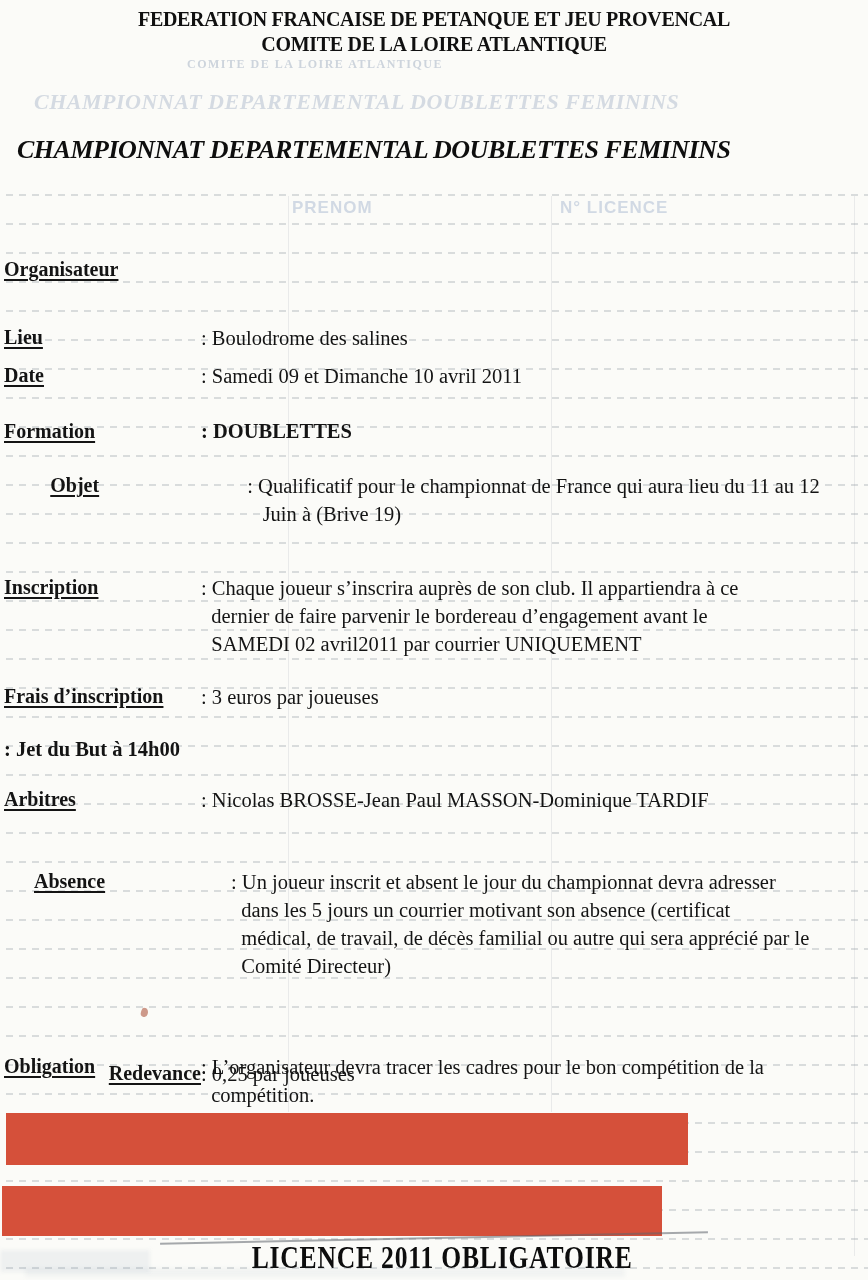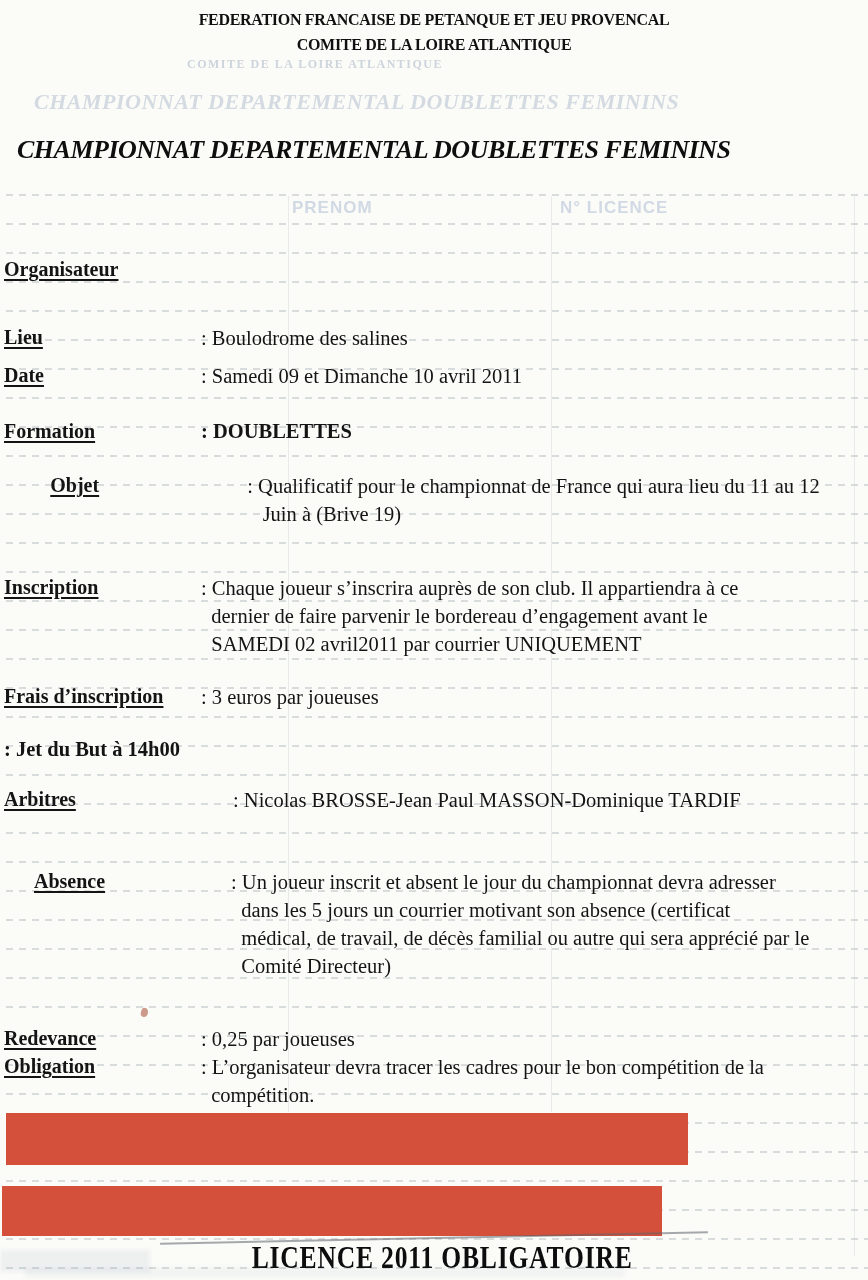--- a/index.html
+++ b/index.html
@@ -15,21 +15,21 @@
       repeating-linear-gradient(90deg,#fbfbf8 0 6px,rgba(251,251,248,0) 6px 13px),
       repeating-linear-gradient(180deg,rgba(138,148,156,0.30) 0 2px,rgba(138,148,156,0) 2px 29px);
   }
   .vline{position:absolute;top:196px;height:916px;width:1px;background:rgba(140,152,162,0.16);}
   .vl-1{left:288px;}
   .vl-2{left:551px;}
   .vl-3{left:854px;height:1060px;}
 
   .doc-header{
     position:absolute;top:7px;left:0;width:100%;text-align:center;
-    font-weight:bold;font-size:16px;line-height:25px;letter-spacing:-0.3px;color:#101010;
+    font-weight:bold;font-size:20px;line-height:25px;letter-spacing:-0.3px;color:#101010;
   }
   .ghost-echo{
     position:absolute;top:57px;left:187px;
     font-size:12px;font-weight:bold;letter-spacing:1.5px;
     color:rgba(148,164,186,0.45);filter:blur(0.4px);
   }
   .ghost-title{
     position:absolute;top:89px;left:34px;
     font-size:22px;font-weight:bold;font-style:italic;letter-spacing:0.5px;
     color:rgba(150,166,188,0.38);filter:blur(0.5px);white-space:nowrap;
@@ -49,21 +49,21 @@
 
   .row{position:absolute;left:4px;width:862px;display:flex;}
   .lab{
     flex:none;width:197px;font-weight:bold;font-size:20px;line-height:27px;
     text-decoration:underline;text-decoration-thickness:2px;text-underline-offset:3px;
   }
   .val{font-size:20.5px;line-height:28px;white-space:pre-wrap;}
   .val.strong{font-weight:bold;}
   .f0{top:256px;} .f1{top:324px;} .f2{top:362px;} .f3{top:417px;align-items:flex-end;}
   .f4{top:472px;justify-content:center;} .f5{top:574px;} .f6{top:683px;} .f7{top:735px;}
-  .f8{top:786px;gap:32px;} .f9{top:868px;margin-left:30px;} .f10{top:1025px;} .f11{top:1053px;}
+  .f8{top:786px;} .f9{top:868px;margin-left:30px;} .f10{top:1060px;text-align:right;} .f11{top:1053px;}
 
   .banner{
     position:absolute;box-sizing:border-box;overflow:hidden;
     font-family:"Liberation Sans", sans-serif;font-weight:bold;font-size:38px;
     color:#101010;background:#d5503a;white-space:pre;
   }
   .banner .bt{
     display:inline-block;transform-origin:0 50%;
     text-decoration:underline;text-decoration-thickness:4px;text-underline-offset:5px;
     letter-spacing:-0.5px;

